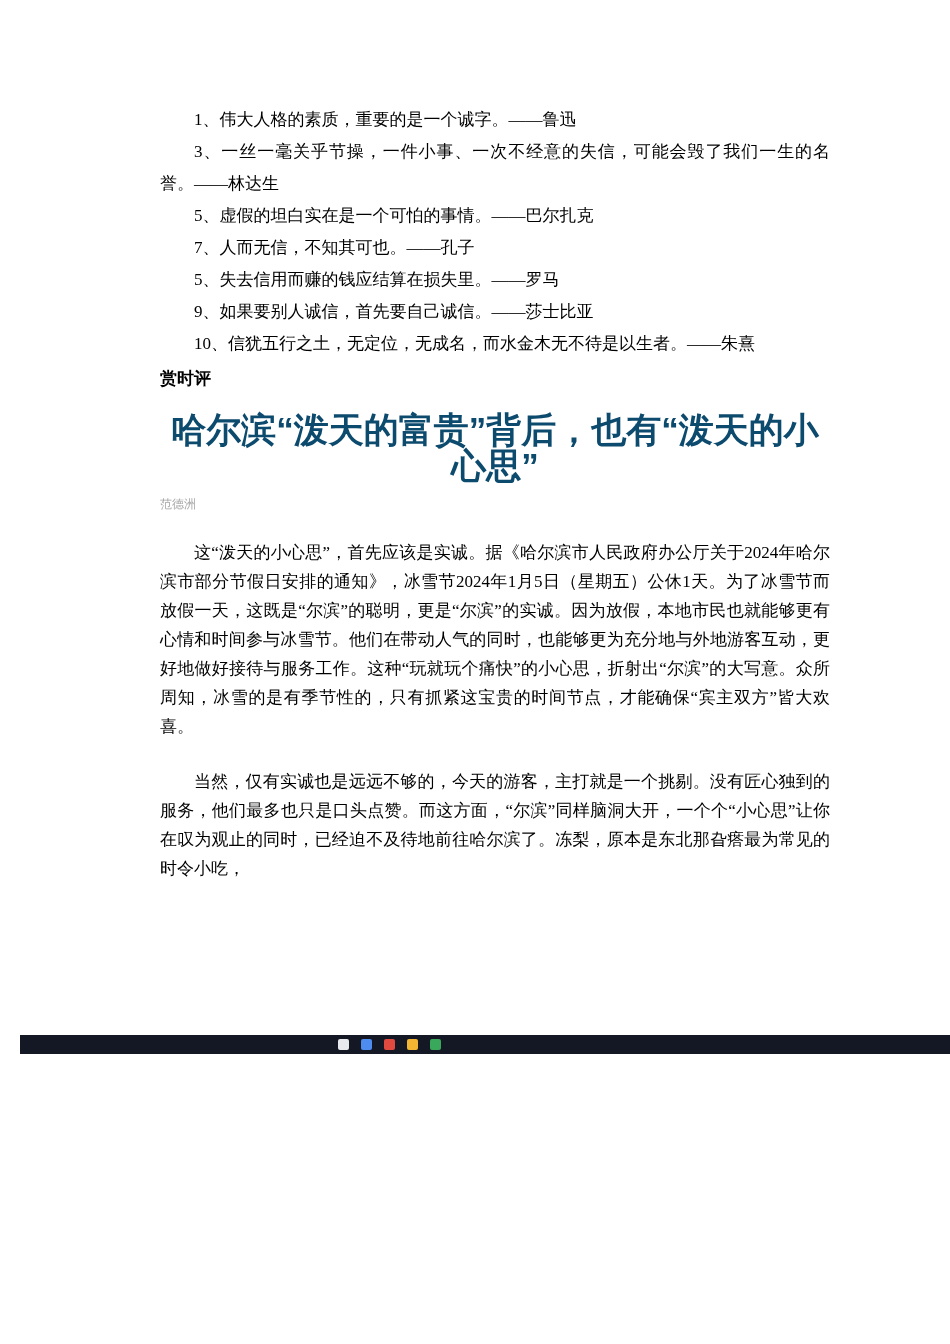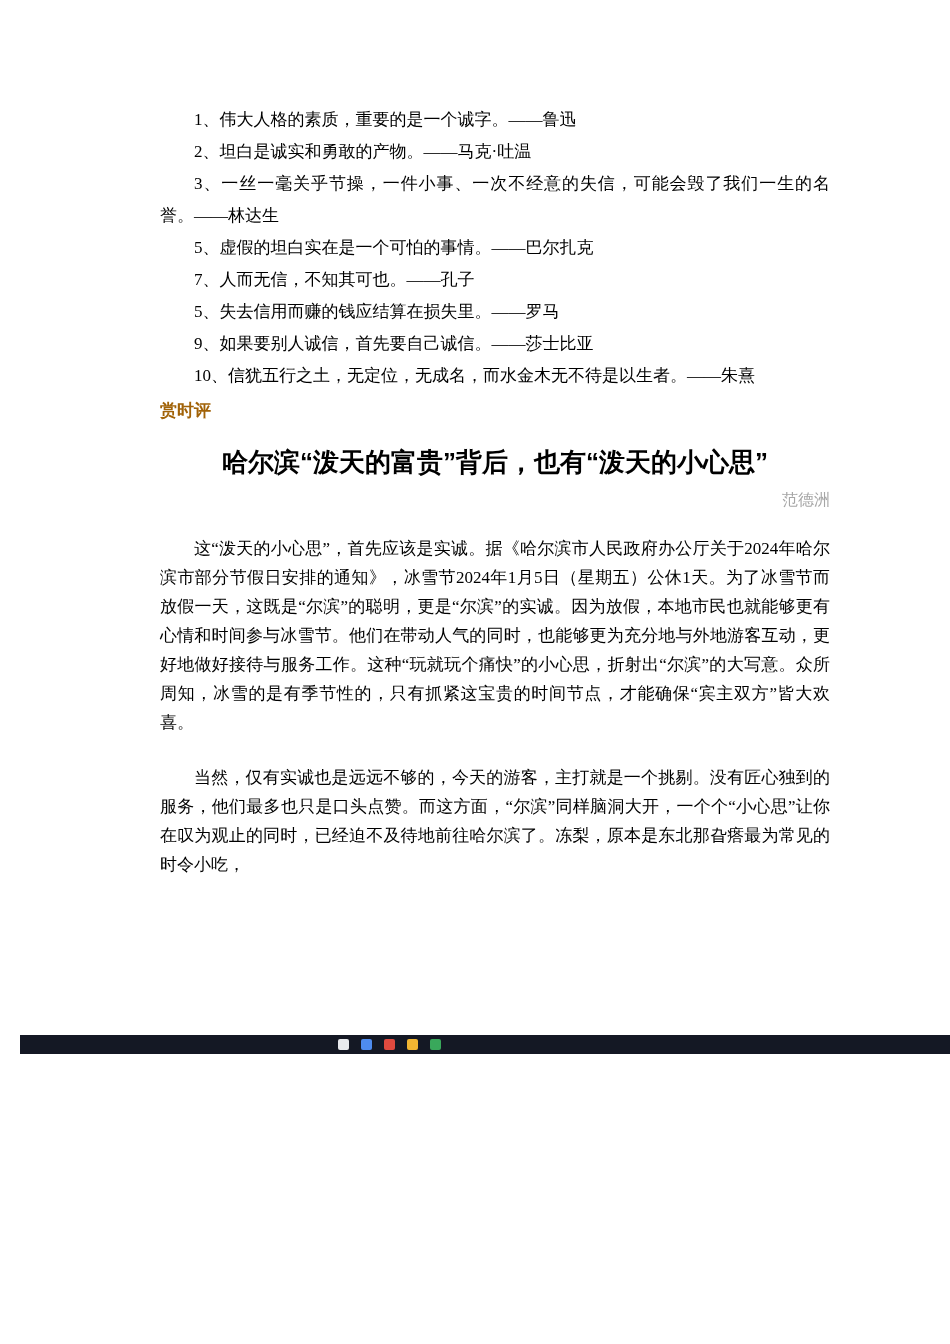--- a/index.html
+++ b/index.html
@@ -26,37 +26,37 @@
     line-height: 32px;
     text-indent: 2em;
     text-align: justify;
   }
   .section-label {
     margin: 4px 0 0 0;
     font-family: "Liberation Sans", "DejaVu Sans", sans-serif;
     font-weight: bold;
     font-size: 17px;
     line-height: 30px;
-    color: #a16207;
+    color: #000000;
   }
   .article-title {
     margin: 18px 0 0 0;
     font-family: "Liberation Sans", "DejaVu Sans", sans-serif;
     font-weight: bold;
-    font-size: 26px;
+    font-size: 35px;
     line-height: 36px;
     text-align: center;
-    color: #000000;
+    color: #0c4a6e;
   }
   .article-author {
     margin: 12px 0 0 0;
     font-family: "Liberation Sans", "DejaVu Sans", sans-serif;
-    font-size: 16px;
+    font-size: 12px;
     line-height: 16px;
-    text-align: right;
+    text-align: left;
     color: #a6a6a6;
   }
   .para {
     margin: 26px 0 0 0;
     font-size: 17px;
     line-height: 29px;
     text-indent: 2em;
     text-align: justify;
   }
   .taskbar {
@@ -87,21 +87,20 @@
   .tb-icon.i5 { background: #39a85b; }
 </style>
 </head>
 <body>
 
 <div class="page">
   <div class="content">
 
     <div class="quote-list">
       <p>1、伟大人格的素质，重要的是一个诚字。——鲁迅</p>
-      <p>2、坦白是诚实和勇敢的产物。——马克·吐温</p>
       <p>3、一丝一毫关乎节操，一件小事、一次不经意的失信，可能会毁了我们一生的名誉。——林达生</p>
       <p>5、虚假的坦白实在是一个可怕的事情。——巴尔扎克</p>
       <p>7、人而无信，不知其可也。——孔子</p>
       <p>5、失去信用而赚的钱应结算在损失里。——罗马</p>
       <p>9、如果要别人诚信，首先要自己诚信。——莎士比亚</p>
       <p>10、信犹五行之土，无定位，无成名，而水金木无不待是以生者。——朱熹</p>
     </div>
 
     <p class="section-label">赏时评</p>
 

